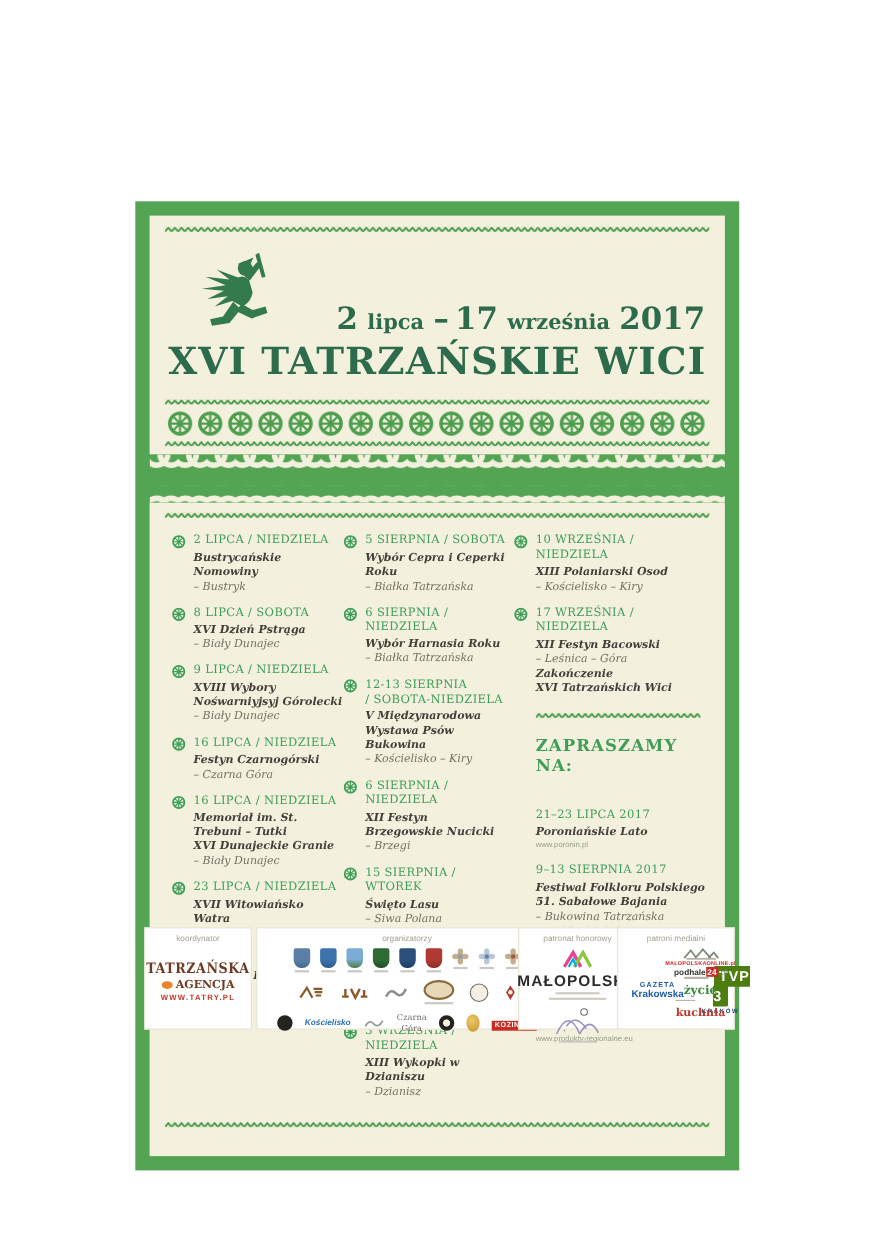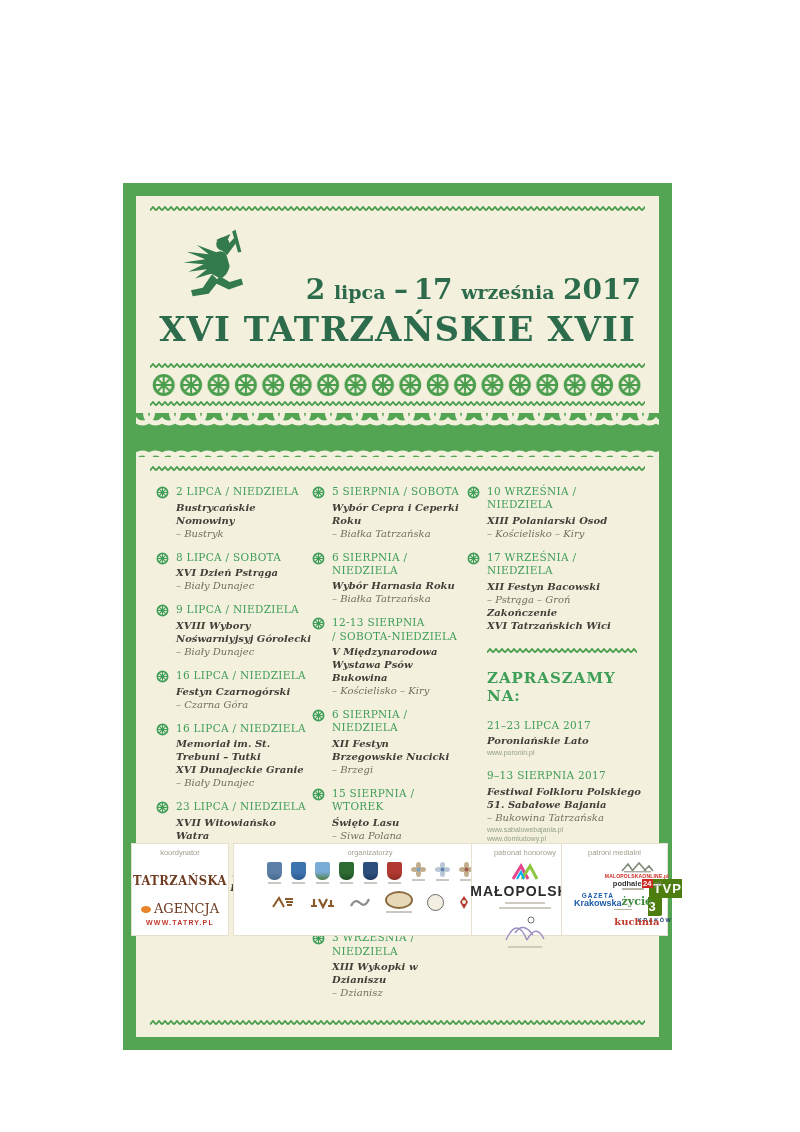--- a/index.html
+++ b/index.html
@@ -33,38 +33,38 @@
   .ed{font-size:10.5px;color:#3f9e58;letter-spacing:.3px;margin-bottom:2.5px;
       white-space:pre-line;line-height:1.25;}
   .et{font-size:10px;font-style:italic;font-weight:bold;color:#403f38;
       white-space:pre-line;line-height:1.3;}
   .el{font-size:10px;font-style:italic;color:#716f63;white-space:pre-line;line-height:1.3;}
   .eu{font-family:"Liberation Sans",sans-serif;font-size:7px;color:#94a089;
       white-space:pre-line;line-height:1.4;margin-top:1px;}
   .ev div:empty,.promo div:empty{display:none;}
   .c3pad{margin-left:20px;}
   .invhead{font-size:15px;font-weight:bold;color:#3f9e58;letter-spacing:1px;
-           margin:16px 0 14px 0;}
+           margin:16px 0 30px 0;}
   .promo{margin-bottom:11px;}
   .zzs{display:block;margin:16px 0 0 0;}
   .zzb{margin-top:6px;margin-bottom:8px;}
   
   .fbox{position:absolute;top:843px;height:93px;background:#fff;border:1px solid #e7e0cd;
         box-sizing:border-box;font-family:"Liberation Sans",sans-serif;}
   .f1{left:131px;width:98px;}
   .f2{left:233px;width:274px;}
   .f3{left:471px;width:108px;}
   .f4{left:561px;width:107px;}
   .flabel{font-size:7.5px;color:#a49e8f;text-align:center;margin-top:4px;}
   
   .ta{text-align:center;margin-top:16px;}
   .ta1{font-family:"DejaVu Serif",serif;font-weight:bold;font-size:11.5px;color:#6e3a20;
        transform:scaleY(1.15);letter-spacing:.5px;}
-  .ta2{font-family:"DejaVu Serif",serif;font-weight:normal;font-size:13px;color:#6e3a20;
-       margin-top:14px;}
+  .ta2{font-family:"DejaVu Serif",serif;font-weight:bold;font-size:10px;color:#6e3a20;
+       margin-top:3px;}
   .taeye{display:inline-block;width:10px;height:7px;background:#e8842a;border-radius:50%;
          margin-right:3px;vertical-align:middle;}
   .ta3{font-size:7px;font-weight:bold;color:#c0392b;letter-spacing:1.2px;margin-top:3px;}
   
   .orow{display:flex;justify-content:center;align-items:flex-start;gap:9px;margin-top:5px;}
   .orow2{align-items:center;margin-top:7px;gap:14px;}
   .orow3{align-items:center;margin-top:7px;gap:11px;}
   .oi{display:flex;flex-direction:column;align-items:center;}
   .cap{width:13px;height:2px;background:#c9c9c2;margin-top:2px;}
   .sh{width:15px;height:18px;border-radius:2px 2px 7px 7px;display:block;}
@@ -162,42 +162,42 @@
           </g>
         </svg>
         <div class="dateline">
           <span class="dl-big">2</span>
           <span class="dl-sm">lipca</span>
           <span class="dl-big">–</span>
           <span class="dl-big">17</span>
           <span class="dl-sm">września</span>
           <span class="dl-big">2017</span>
         </div>
-        <div class="title">XVI TATRZAŃSKIE XVII</div>
+        <div class="title">XVI TATRZAŃSKIE WICI</div>
       </div>
       <svg class="zz" width="495" height="5">
           <rect width="495" height="5" fill="url(#pzz)"></rect>
         </svg>
       <svg class="rosband" width="495" height="24">
           <rect width="495" height="24" fill="url(#pros)"></rect>
         </svg>
       <svg class="zz" width="495" height="5">
           <rect width="495" height="5" fill="url(#pzz)"></rect>
         </svg>
       <div style="height:7px"></div>
     </div>
     <svg class="lace" width="523" height="16">
         <rect width="523" height="16" fill="url(#plcb)"></rect>
       </svg>
     <div class="gap"></div>
     <svg class="lace" width="523" height="16">
         <rect width="523" height="16" fill="url(#plct)"></rect>
       </svg>
 
-    <div class="panel" style="padding-top:9px;padding-bottom:4px;">
+    <div class="panel" style="padding-top:9px;padding-bottom:18px;">
       <svg class="zz" width="495" height="5">
           <rect width="495" height="5" fill="url(#pzz)"></rect>
         </svg>
       <div class="cols">
 
         <div class="col c1">
           <div class="ev">
             <svg class="evros" viewBox="0 0 24 24">
                 <use href="#rosette"></use>
               </svg>
@@ -359,21 +359,21 @@
               <div class="el">– Kościelisko – Kiry</div>
             </div>
           </div>
           <div class="ev">
             <svg class="evros" viewBox="0 0 24 24">
                 <use href="#rosette"></use>
               </svg>
             <div>
               <div class="ed">17 WRZEŚNIA / NIEDZIELA</div>
               <div class="et">XII  Festyn Bacowski</div>
-              <div class="el">– Pstrąga – Groń</div>
+              <div class="el">– Leśnica – Góra</div>
               <div class="et">Zakończenie
 XVI Tatrzańskich Wici</div>
             </div>
           </div>
 
           <div class="c3pad">
             <svg class="zzs" width="150" height="5">
                 <rect width="150" height="5" fill="url(#pzz)"></rect>
               </svg>
             <div class="invhead">ZAPRASZAMY NA:</div>
@@ -493,20 +493,32 @@
         </svg>
       <span class="oi">
           <span class="seal"></span>
           <span class="cap" style="width:26px"></span>
         </span>
       <span class="cseal"></span>
       <svg width="12" height="15">
           <path d="M6 1 L10 7 L6 14 L2 7 Z" fill="#b03a31"></path>
           <circle cx="6" cy="7" r="2" fill="#f4f0de"></circle>
         </svg>
+    </div>
+    <div class="orow orow3">
+      <span class="bseal"></span>
+      <span class="kosc">Kościelisko</span>
+      <svg width="20" height="12">
+          <path d="M2 9 Q6 2 10 7 Q14 11 18 4" stroke="#9a9a94" stroke-width="1.6" fill="none"></path>
+        </svg>
+      <span class="czg">Czarna
+Góra</span>
+      <span class="bseal bseal2"></span>
+      <span class="gold"></span>
+      <span class="kozchip"><span class="kozbar"></span><span class="koz">KOZINIEC</span></span>
     </div>
   </div>
 
   <div class="fbox f3">
     <div class="flabel">patronat honorowy</div>
     <div class="mal">
       <svg width="28" height="18">
         <polyline points="2,16 10,3 17,16" fill="none" stroke="#e6458b" stroke-width="3"></polyline>
         <polyline points="11,16 19,3 26,16" fill="none" stroke="#8dc63f" stroke-width="3"></polyline>
         <polyline points="6,16 10,9 13,16" fill="none" stroke="#00aeef" stroke-width="2"></polyline>

